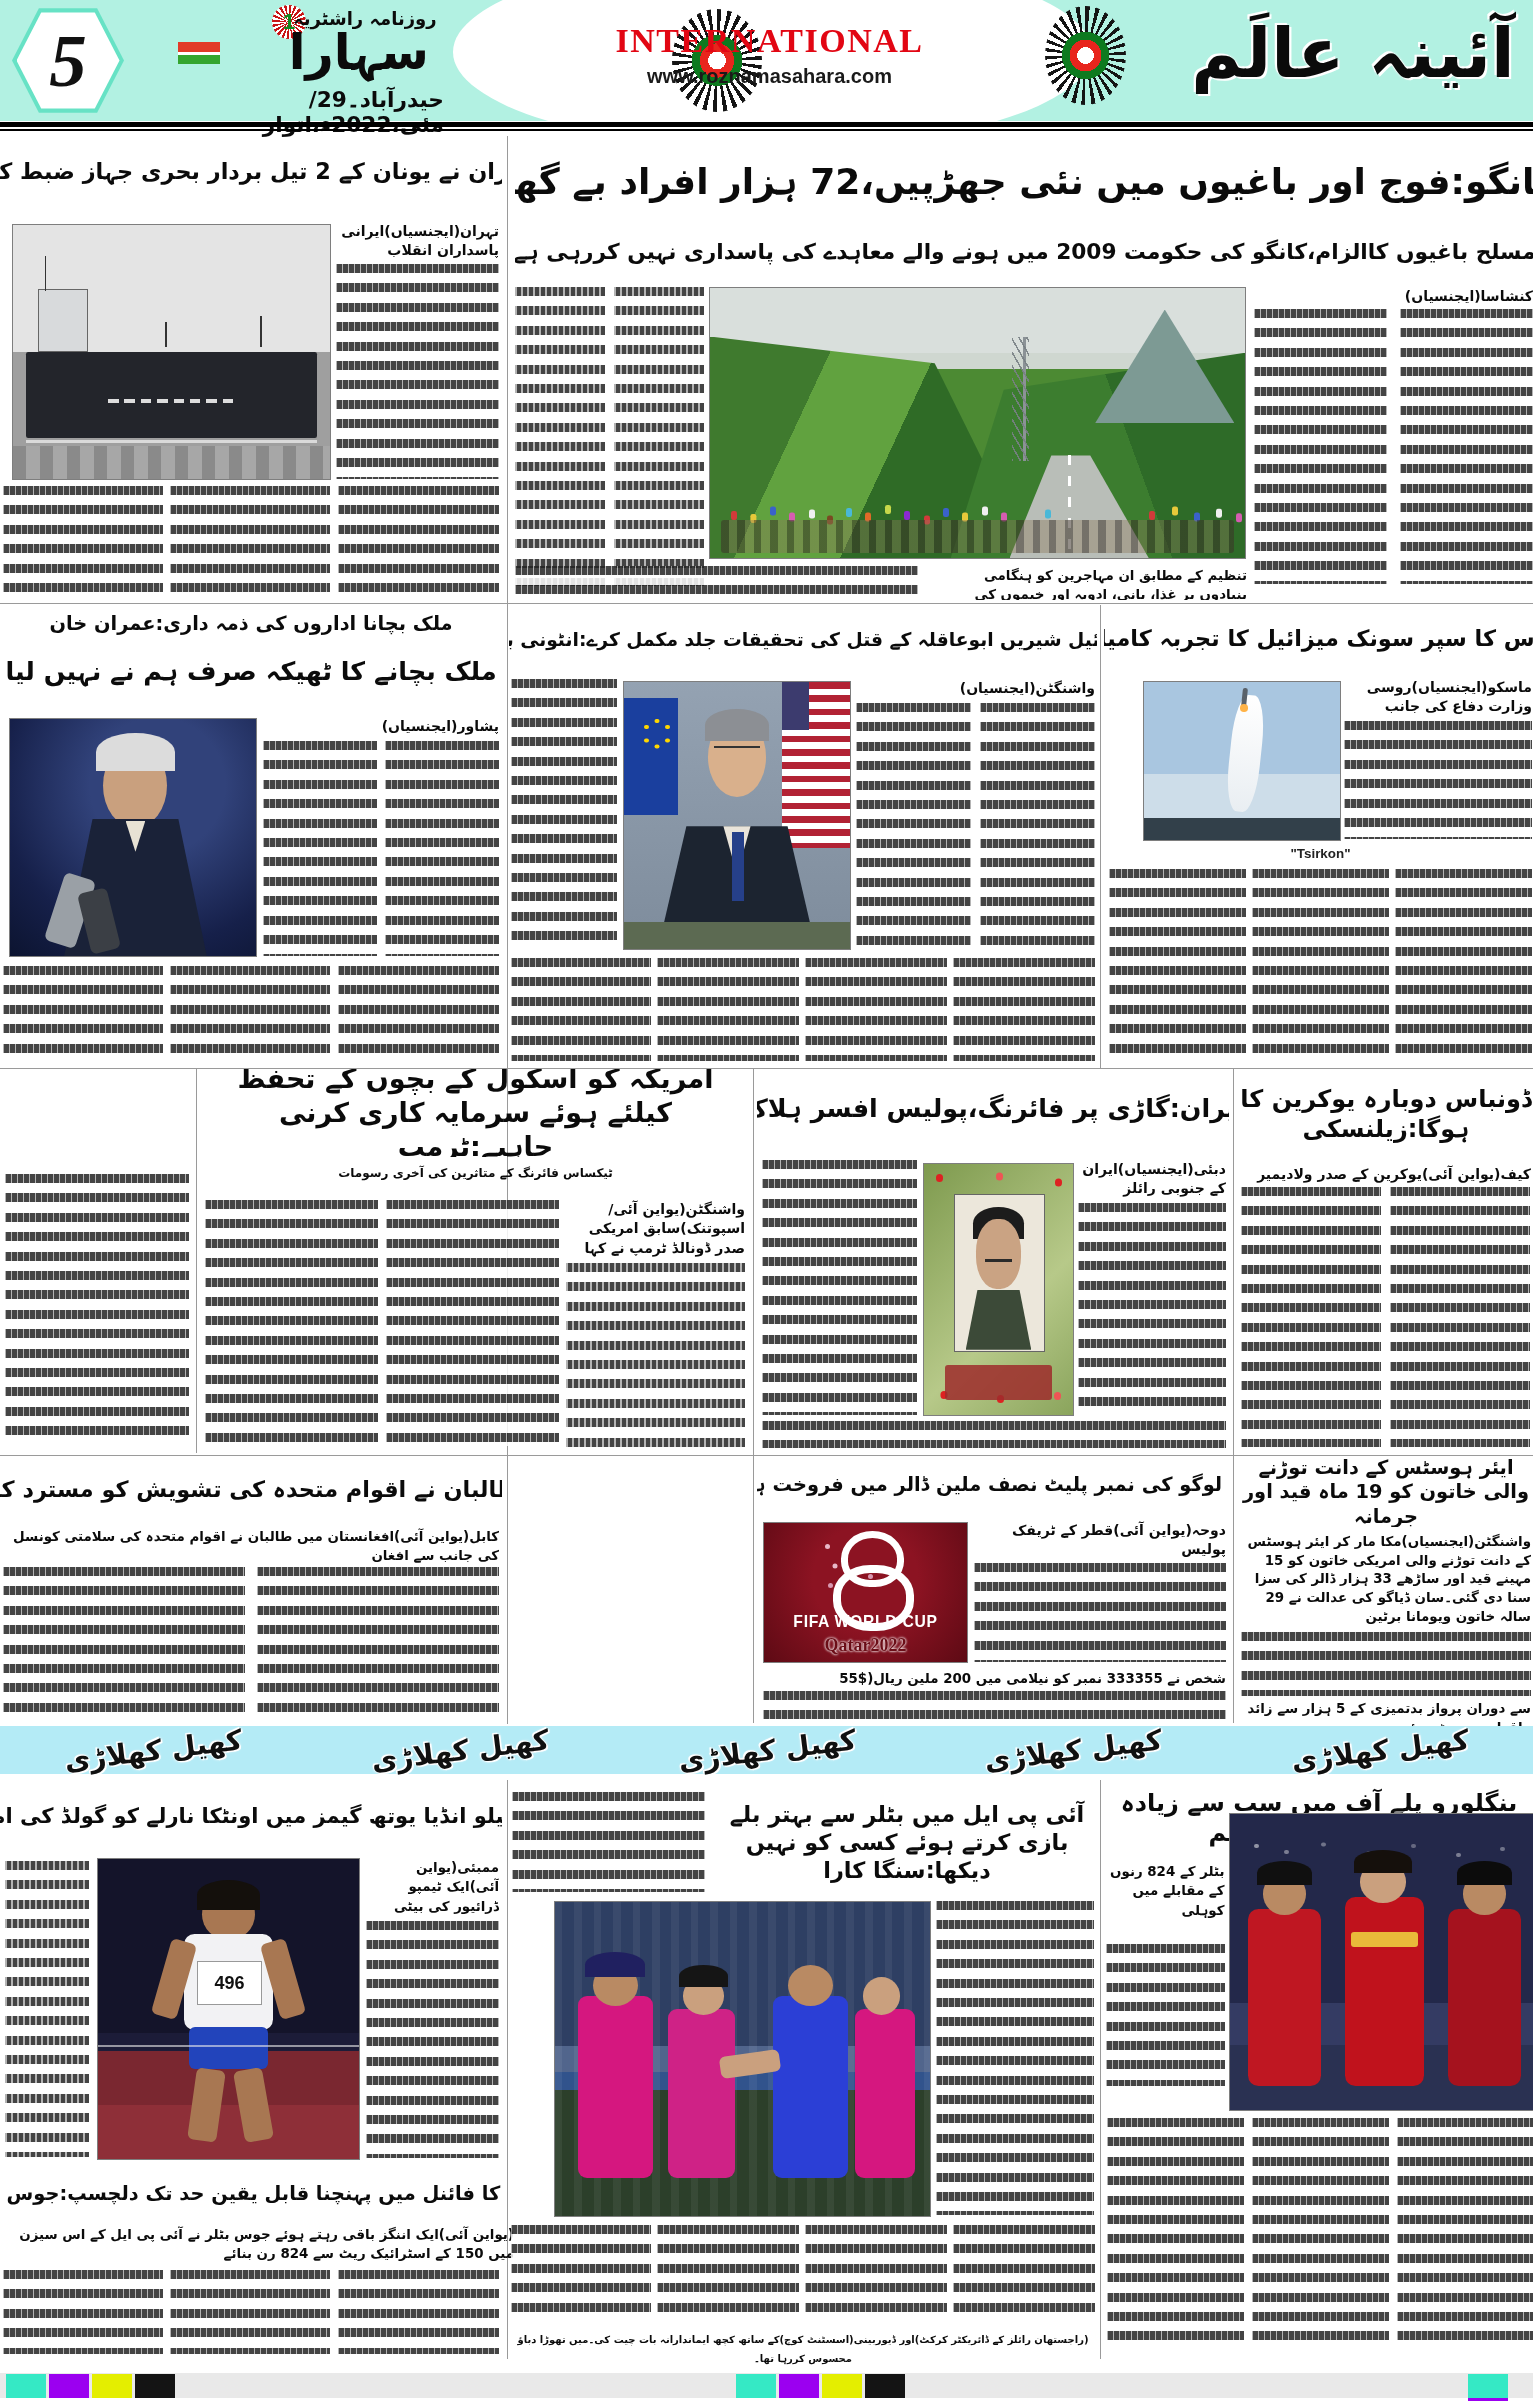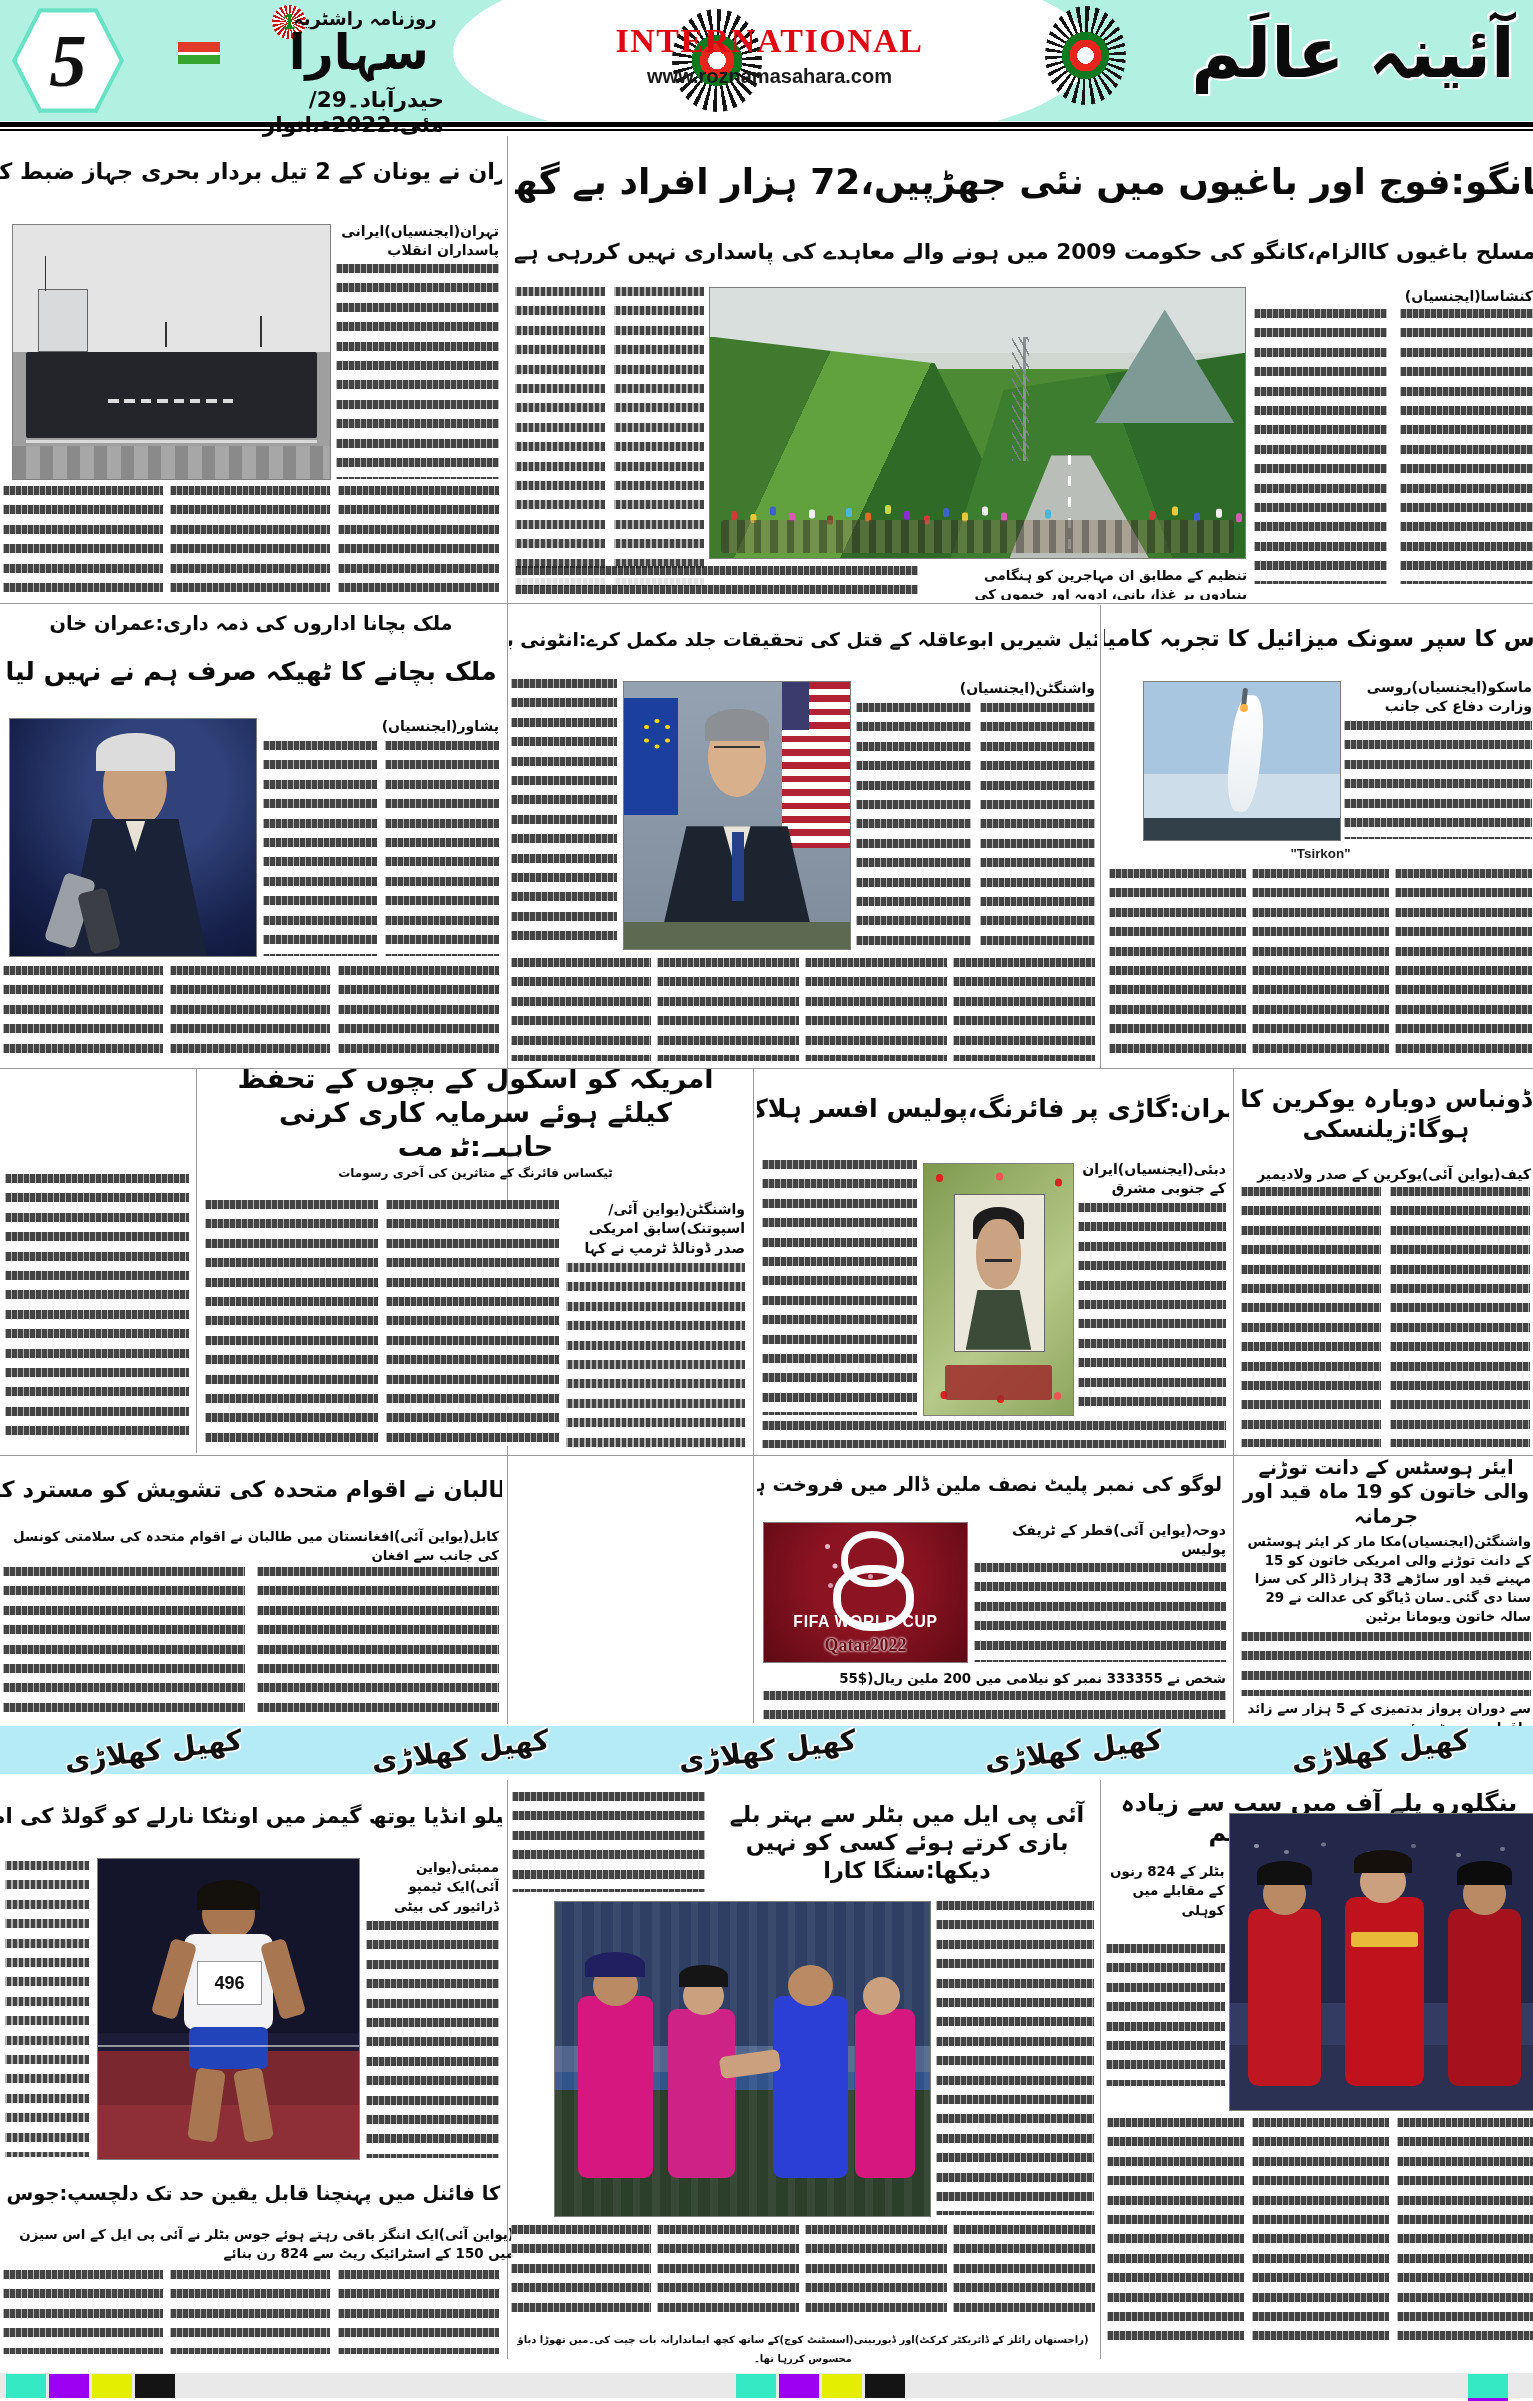--- a/index.html
+++ b/index.html
@@ -245,21 +245,21 @@
       <div class="abs" style="left:8%;top:4%;width:7.5px;height:7.5px;border-radius:50%;background:#d22;
            box-shadow:119px 4.5px 0 #d22,4.5px 217px 0 #d22,118px 218px 0 #e55,60px -1.5px 0 #e55,61px 221px 0 #d22"></div>
       <div class="abs" style="left:20%;top:12%;width:60%;height:62%;background:#ece7db;border:1.5px solid #666"></div>
       <div class="abs" style="left:33%;top:17%;width:34%;height:13%;border-radius:50% 50% 0 0;background:#1c1c1c"></div>
       <div class="abs" style="left:35%;top:22%;width:30%;height:28%;border-radius:46%;background:#caa383"></div>
       <div class="abs" style="left:41%;top:38%;width:18%;height:3px;background:#2a2a2a"></div>
       <div class="abs" style="left:28%;top:50%;width:44%;height:24%;background:#3c4a38;clip-path:polygon(18% 0,82% 0,100% 100%,0 100%)"></div>
       <div class="abs" style="left:14%;bottom:6%;width:72%;height:14%;background:#9e2b2b;border-radius:3px;opacity:.85"></div>
     </div>
     <div class="col" style="left:321px;top:91px;width:148px;height:255px">
-      <div class="urdu lede">دبئی(ایجنسیاں)ایران کے جنوبی مشرق</div>
+      <div class="urdu lede">دبئی(ایجنسیاں)ایران کے جنوبی رائلز</div>
       <div class="flines" style="position:absolute;left:0;top:43px;width:148px;height:212px"></div>
     </div>
     <div class="flines" style="position:absolute;left:4.5px;top:91px;width:155px;height:255px"></div>
     <div class="flines" style="position:absolute;left:4.5px;top:352px;width:464px;height:27px"></div>
   </div>
 
   <div class="abs" style="left:1238px;top:1069px;width:296px;height:384px">
     <div class="urdu hlw" style="width:296px;height:90px;font-size:24px">ڈونباس دوبارہ یوکرین کا ہوگا:زیلنسکی</div>
     <div class="col" style="left:3px;top:96px;width:290px;height:284px">
       <div class="urdu lede">کیف(یواین آئی)یوکرین کے صدر ولادیمیر</div>

